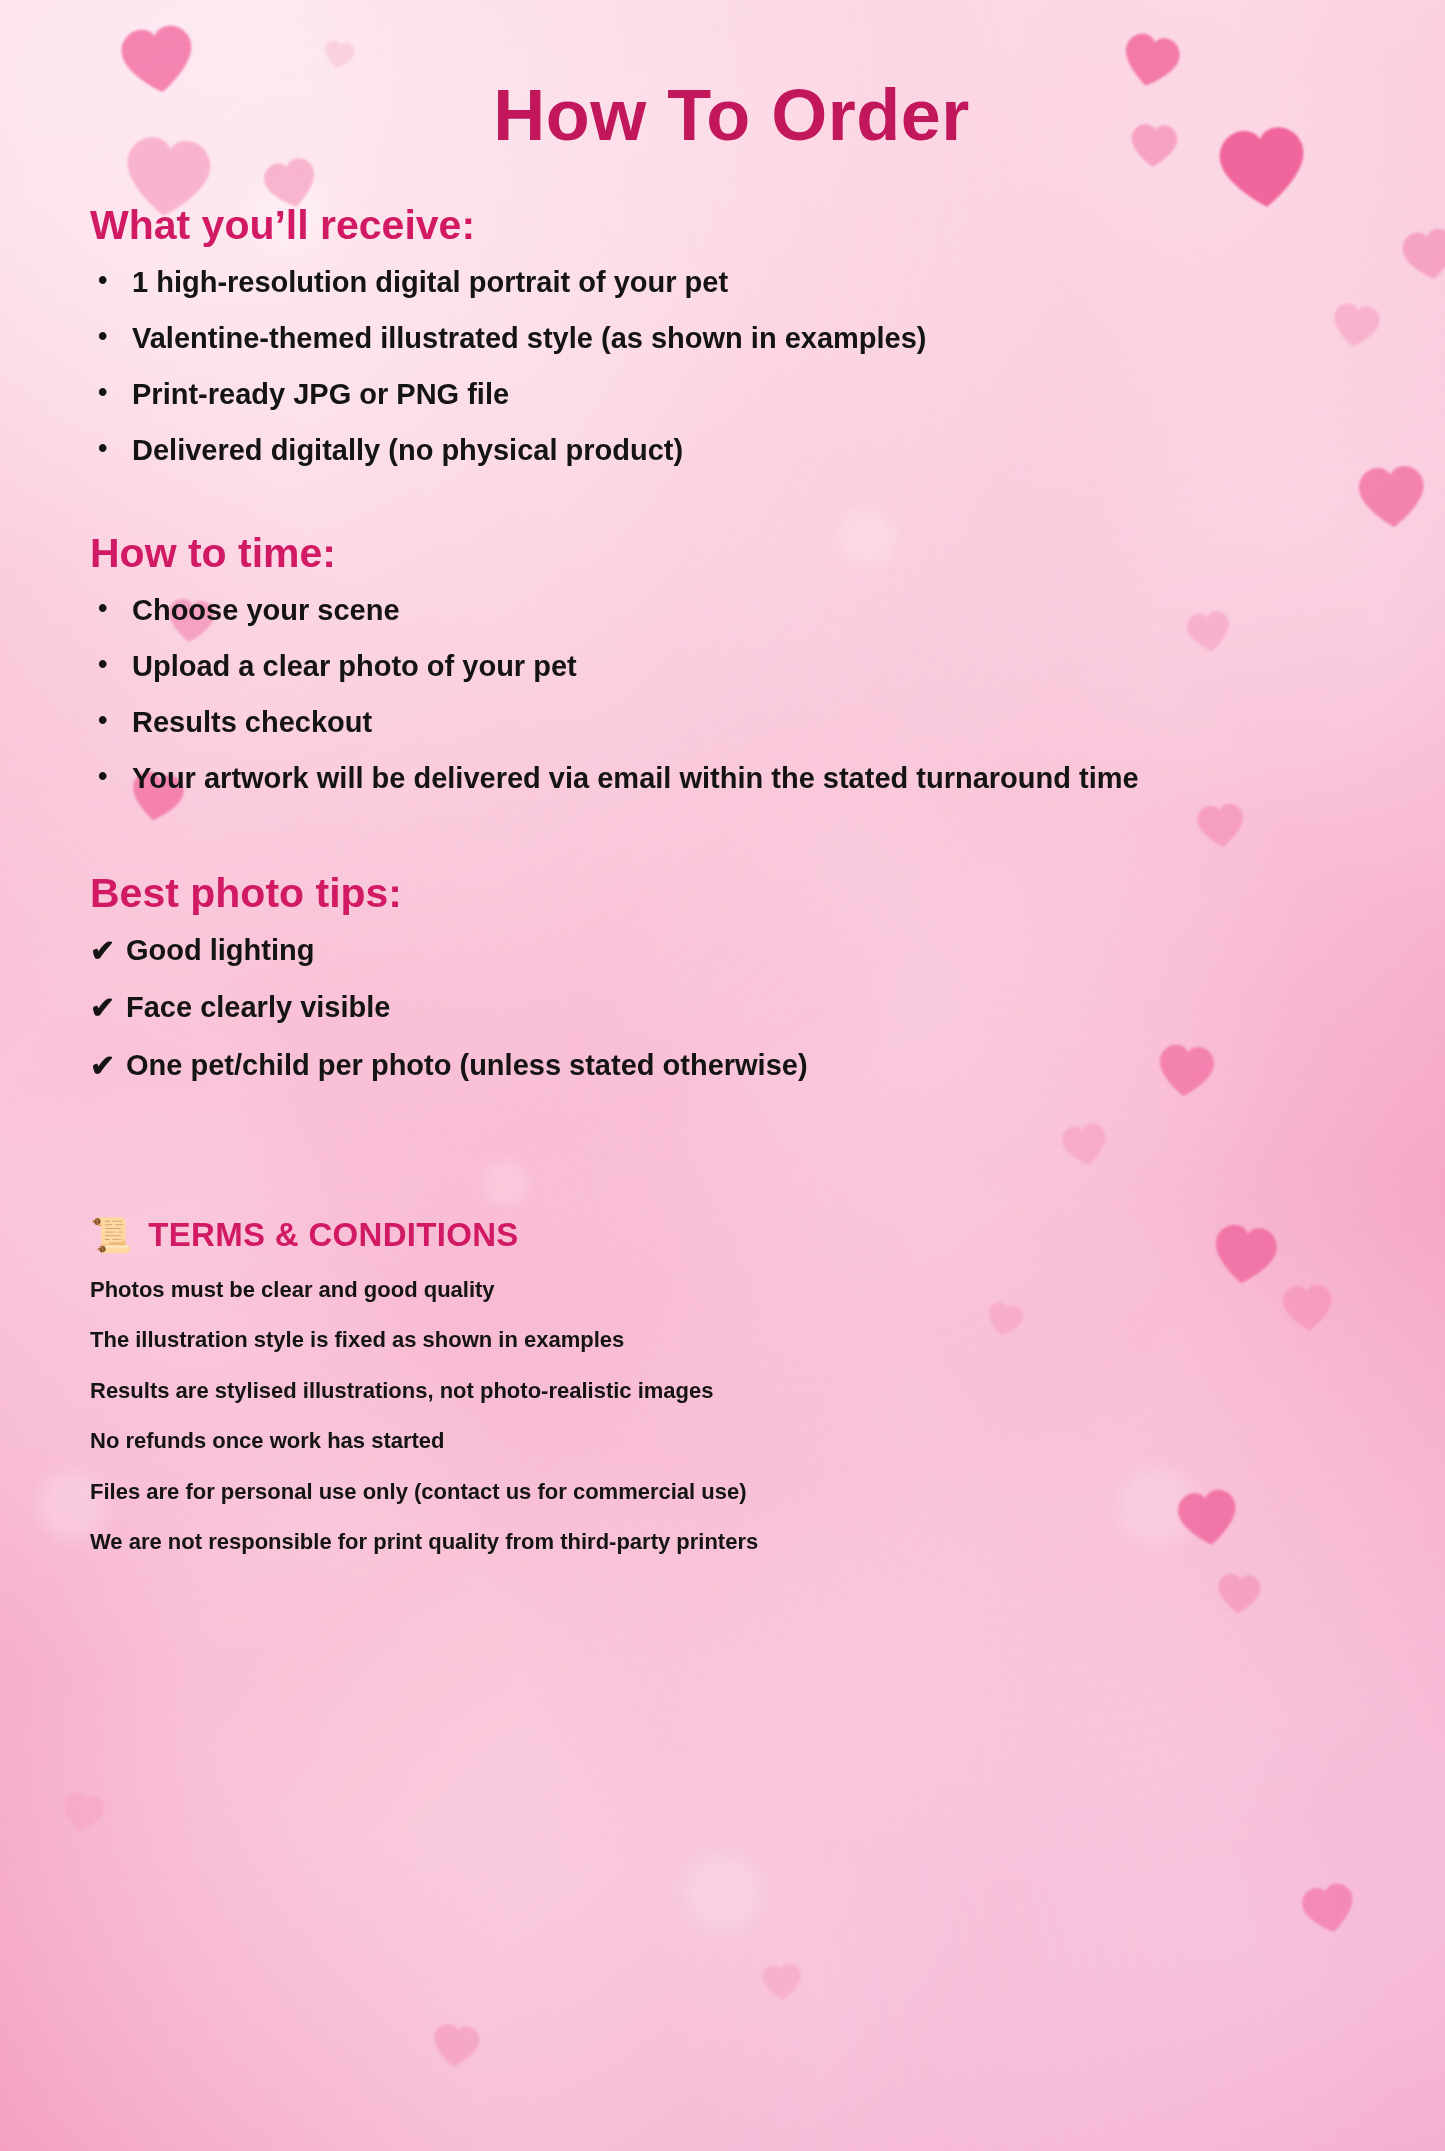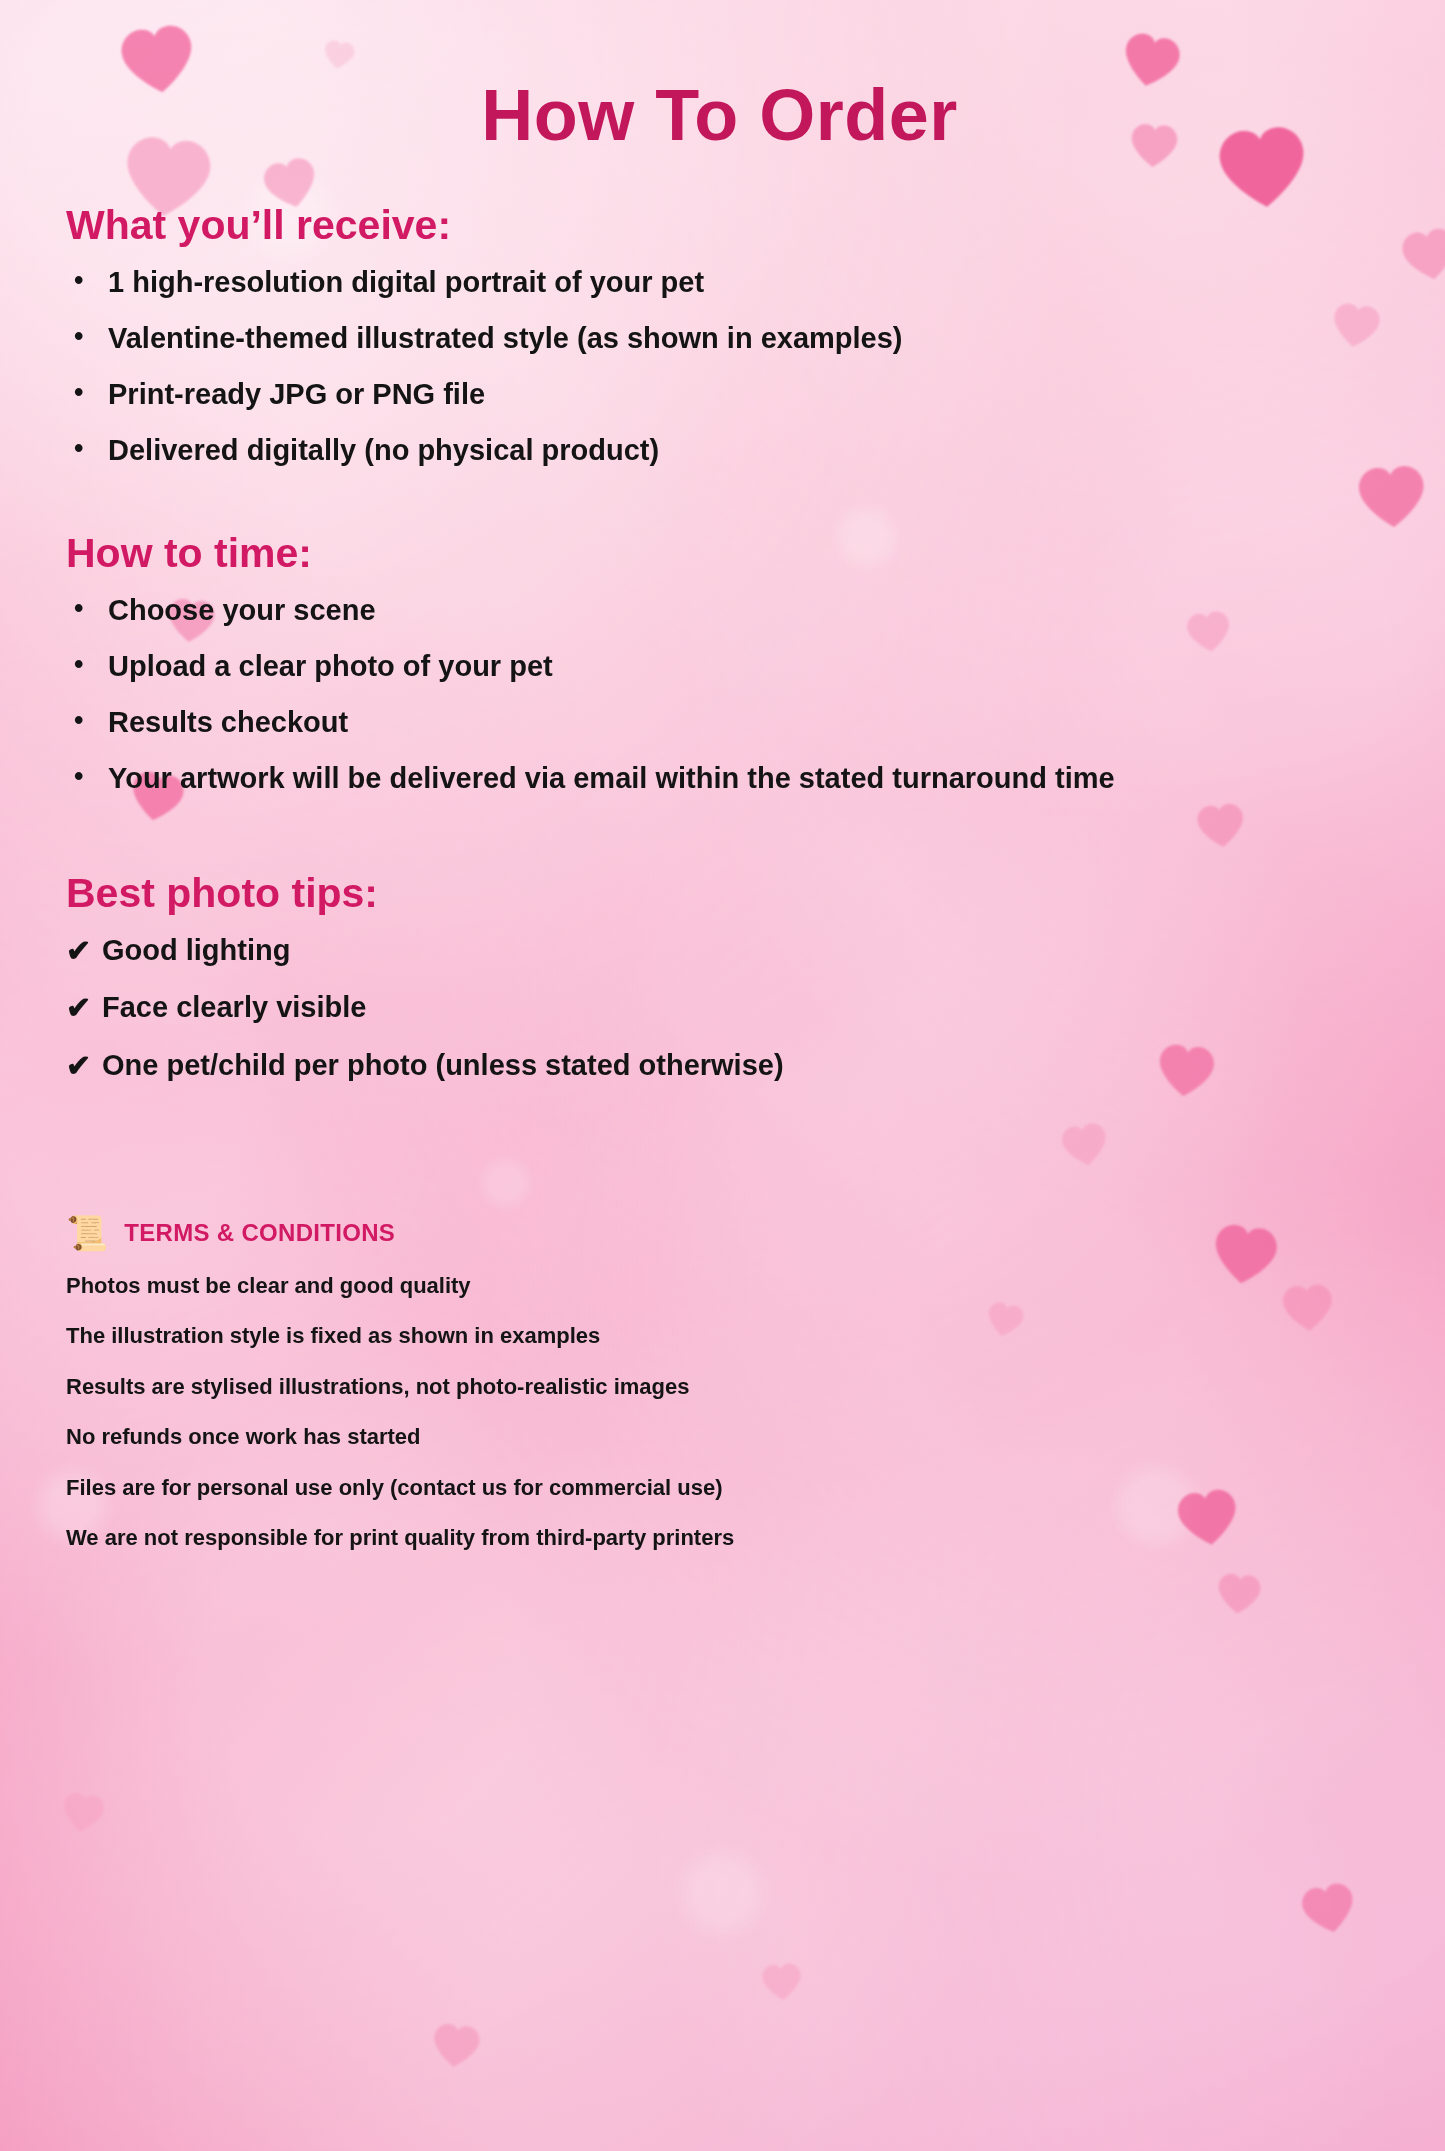--- a/index.html
+++ b/index.html
@@ -56,21 +56,21 @@
     position: absolute;
     z-index: 1;
     pointer-events: none;
   }
   .heart svg { display: block; }
 
   
   #content {
     position: relative;
     z-index: 2;
-    padding: 60px 72px 0 66px;
+    padding: 60px 72px 0 90px;
   }
 
   #page-title {
     text-align: center;
     color: #c2185b;
     font-size: 72px;
     font-weight: bold;
     letter-spacing: .5px;
     margin: 18px 0 48px 0;
     line-height: 1.05;
@@ -121,21 +121,21 @@
     align-items: center;
     gap: 16px;
     margin-bottom: 22px;
   }
   #terms-heading-row .scroll-icon {
     font-size: 34px;
     line-height: 1;
   }
   #terms-title {
     color: #d11a63;
-    font-size: 24px;
+    font-size: 33px;
     font-weight: bold;
     letter-spacing: .3px;
   }
 
   .terms-line {
     font-size: 22px;
     font-weight: bold;
     color: #141414;
     line-height: 1.3;
     margin-bottom: 22px;

